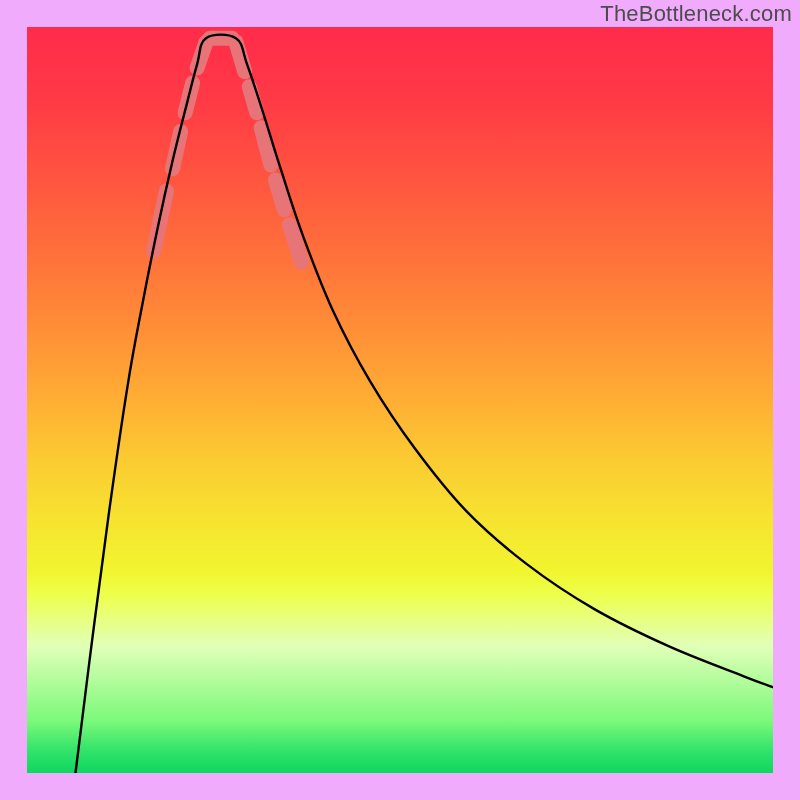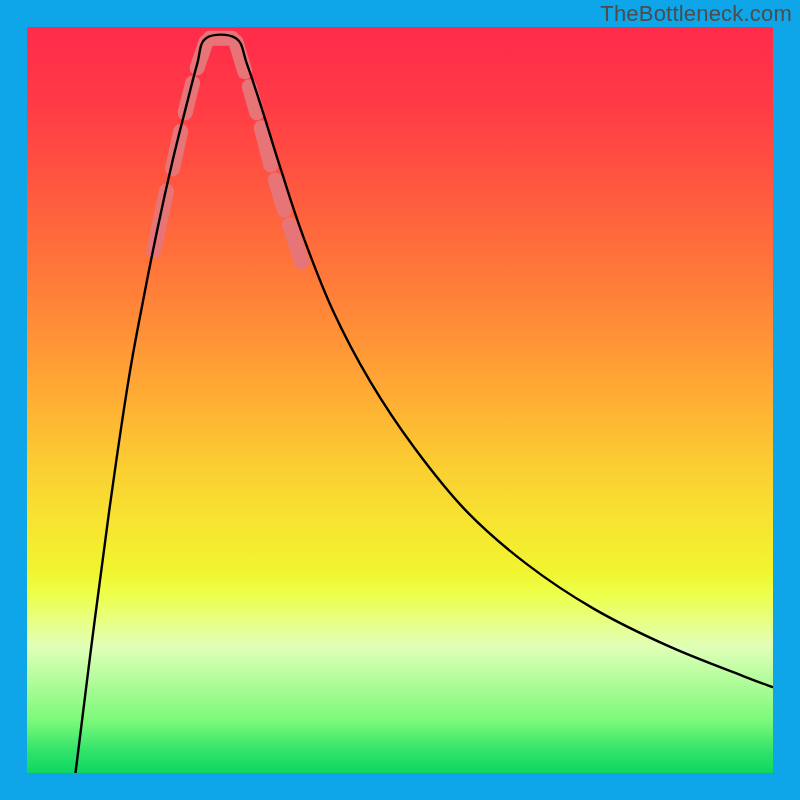--- a/index.html
+++ b/index.html
@@ -8,21 +8,21 @@
     width: 800px;
     height: 800px;
     overflow: hidden;
     background: #000;
     font-family: Arial, Helvetica, sans-serif;
   }
   .frame {
     position: absolute;
     width: 800px;
     height: 800px;
-    background: #0ea5e9;
+    background: #f0abfc;
   }
   .plot {
     position: absolute;
     left: 27px;
     top: 27px;
     width: 746px;
     height: 746px;
     overflow: hidden;
   }
   .watermark {

